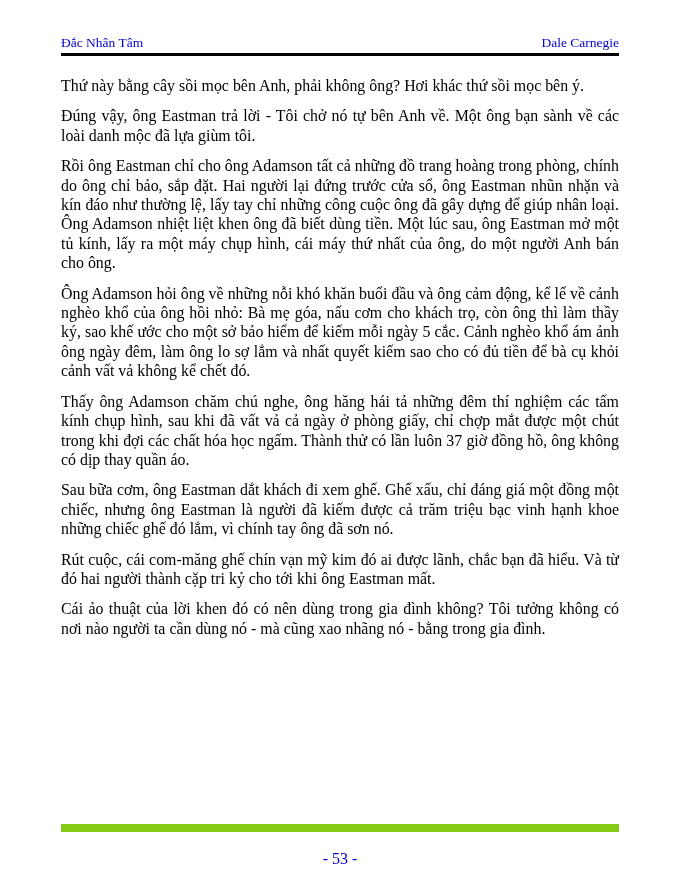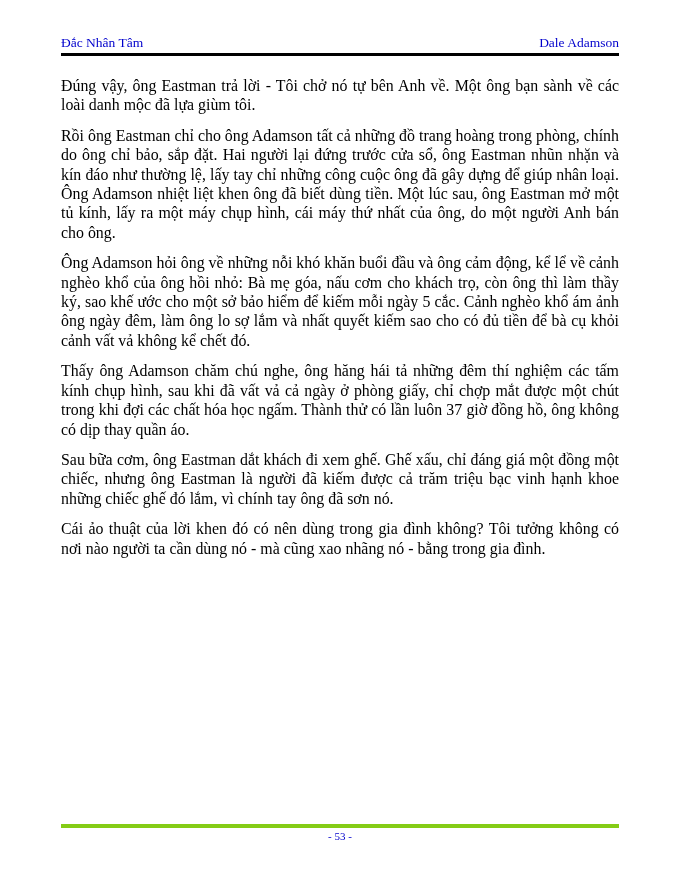--- a/index.html
+++ b/index.html
@@ -47,43 +47,45 @@
     font-size: 15.9px;
     line-height: 19.4px;
     text-align: justify;
     color: #000000;
   }
   .footer {
     position: absolute;
     left: 61px;
     right: 61px;
     top: 824px;
-    border-top: 4px solid #84cc16;
+    border-top: 8px solid #84cc16;
     text-align: center;
-    font-size: 11px;
+    font-size: 16px;
     color: #0000CC;
-    padding-top: 2px;
+    padding-top: 18px;
   }
 </style>
 </head>
 <body>
 
 <div class="page">
 
   <div class="header">
     <span>Đắc Nhân Tâm</span>
-    <span>Dale Adamson</span>
+    <span>Dale Carnegie</span>
   </div>
 
   <div class="content">
+    <p>Thứ này bằng cây sồi mọc bên Anh, phải không ông? Hơi khác thứ sồi mọc bên ý.</p>
     <p>Đúng vậy, ông Eastman trả lời - Tôi chở nó tự bên Anh về. Một ông bạn sành về các loài danh mộc đã lựa giùm tôi.</p>
     <p>Rồi ông Eastman chỉ cho ông Adamson tất cả những đồ trang hoàng trong phòng, chính do ông chỉ bảo, sắp đặt. Hai người lại đứng trước cửa sổ, ông Eastman nhũn nhặn và kín đáo như thường lệ, lấy tay chỉ những công cuộc ông đã gây dựng để giúp nhân loại. Ông Adamson nhiệt liệt khen ông đã biết dùng tiền. Một lúc sau, ông Eastman mở một tủ kính, lấy ra một máy chụp hình, cái máy thứ nhất của ông, do một người Anh bán cho ông.</p>
     <p>Ông Adamson hỏi ông về những nỗi khó khăn buổi đầu và ông cảm động, kể lể về cảnh nghèo khổ của ông hồi nhỏ: Bà mẹ góa, nấu cơm cho khách trọ, còn ông thì làm thầy ký, sao khế ước cho một sở bảo hiểm để kiếm mỗi ngày 5 cắc. Cảnh nghèo khổ ám ảnh ông ngày đêm, làm ông lo sợ lắm và nhất quyết kiếm sao cho có đủ tiền để bà cụ khỏi cảnh vất vả không kể chết đó.</p>
     <p>Thấy ông Adamson chăm chú nghe, ông hăng hái tả những đêm thí nghiệm các tấm kính chụp hình, sau khi đã vất vả cả ngày ở phòng giấy, chỉ chợp mắt được một chút trong khi đợi các chất hóa học ngấm. Thành thử có lần luôn 37 giờ đồng hồ, ông không có dịp thay quần áo.</p>
     <p>Sau bữa cơm, ông Eastman dắt khách đi xem ghế. Ghế xấu, chỉ đáng giá một đồng một chiếc, nhưng ông Eastman là người đã kiếm được cả trăm triệu bạc vinh hạnh khoe những chiếc ghế đó lắm, vì chính tay ông đã sơn nó.</p>
+    <p>Rút cuộc, cái com-măng ghế chín vạn mỹ kim đó ai được lãnh, chắc bạn đã hiểu. Và từ đó hai người thành cặp tri kỷ cho tới khi ông Eastman mất.</p>
     <p>Cái ảo thuật của lời khen đó có nên dùng trong gia đình không? Tôi tưởng không có nơi nào người ta cần dùng nó - mà cũng xao nhãng nó - bằng trong gia đình.</p>
   </div>
 
   <div class="footer">
     <span>- 53 -</span>
   </div>
 
 </div>
 
 </body></html>

